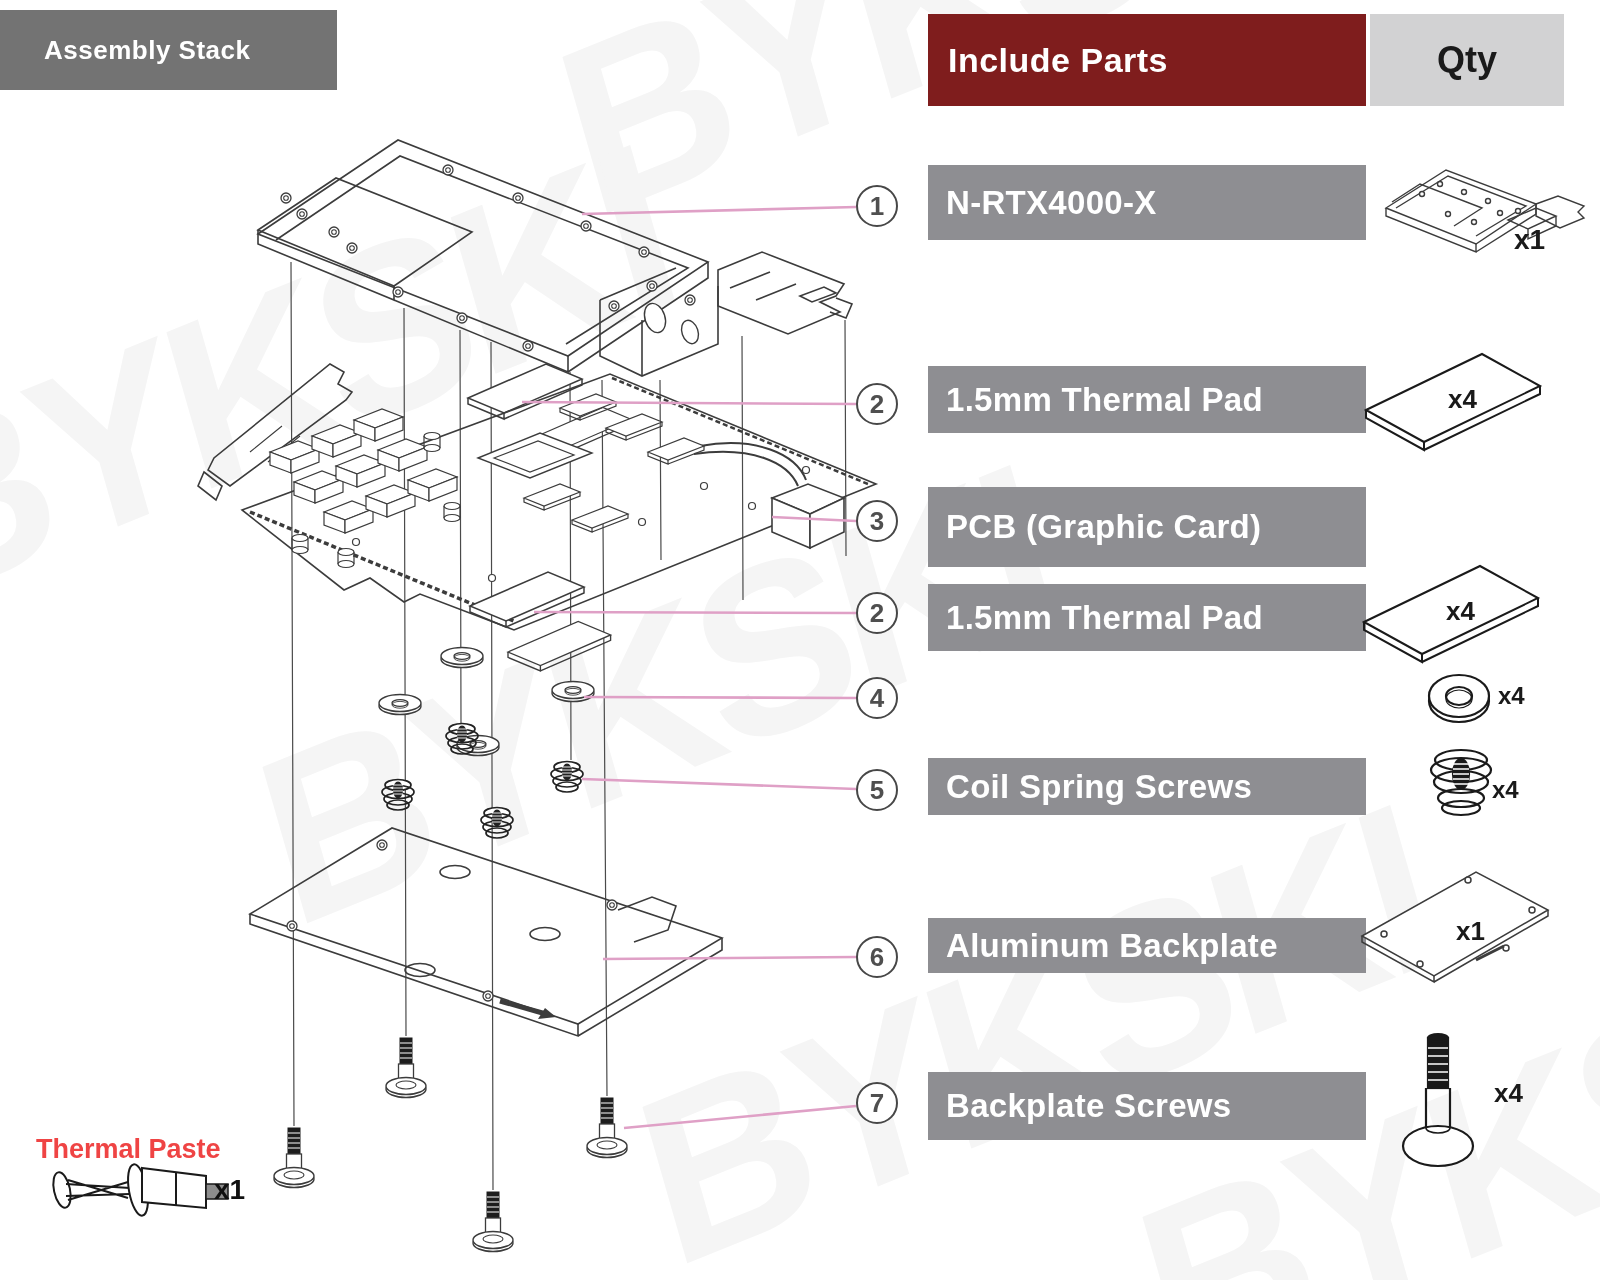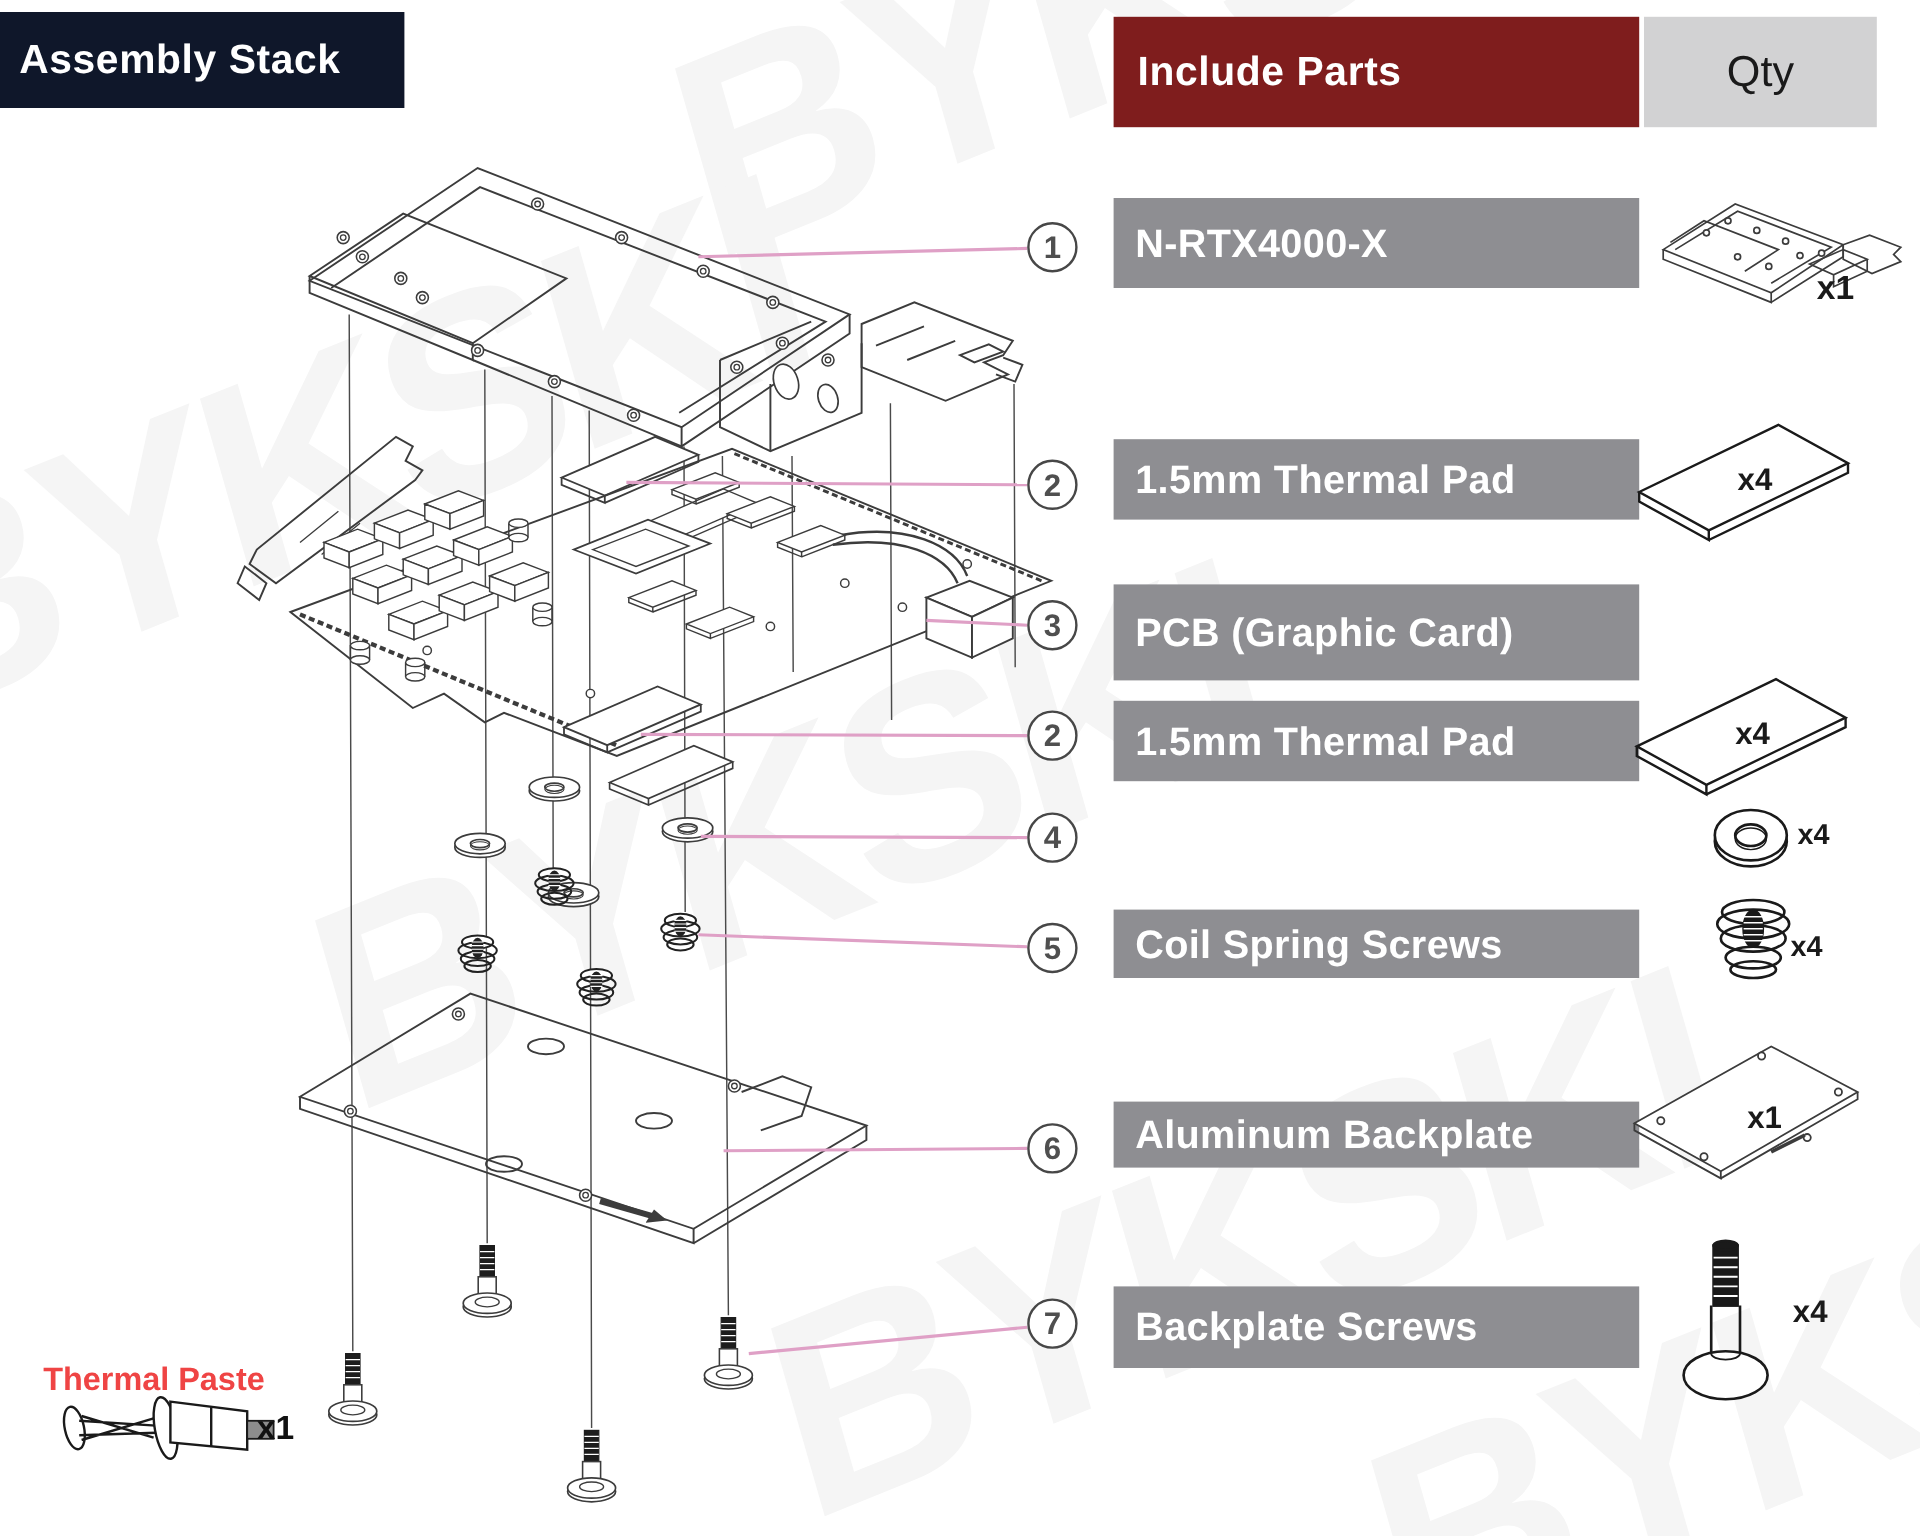--- a/index.html
+++ b/index.html
@@ -1,29 +1,29 @@
 <!DOCTYPE html>
 <html><head>
 <meta charset="utf-8">
 <style>
   html,body{margin:0;padding:0;background:#fff;}
   .stage{position:relative;width:1600px;height:1280px;background:#fff;overflow:hidden;
          font-family:"Liberation Sans",sans-serif;}
   .wm{position:absolute;z-index:0;font-weight:bold;font-size:235px;letter-spacing:-10px;
       color:#f5f5f5;transform:rotate(-22deg) skewX(-6deg);white-space:nowrap;user-select:none;}
   .diagram{position:absolute;left:0;top:0;z-index:1;}
-  .titlebox{position:absolute;left:0;top:10px;width:337px;height:80px;background:#0f172a;z-index:2;
-            display:flex;align-items:center;padding-left:16px;box-sizing:border-box;
-            color:#fff;font-size:34px;font-weight:bold;letter-spacing:.5px;}
+  .titlebox{position:absolute;left:0;top:10px;width:337px;height:80px;background:#737373;z-index:2;
+            display:flex;align-items:center;padding-left:44px;box-sizing:border-box;
+            color:#fff;font-size:26px;font-weight:bold;letter-spacing:.5px;}
   .hdr-parts{position:absolute;left:928px;top:14px;width:438px;height:92px;background:#7f1d1d;z-index:2;
              display:flex;align-items:center;padding-left:20px;box-sizing:border-box;
              color:#fff;font-size:34px;font-weight:bold;letter-spacing:.5px;}
   .hdr-qty{position:absolute;left:1370px;top:14px;width:194px;height:92px;background:#d2d2d3;z-index:2;
            display:flex;align-items:center;justify-content:center;
-           color:#1a1a1a;font-size:36px;font-weight:normal;}
+           color:#1a1a1a;font-size:36px;font-weight:bold;}
   .bar{position:absolute;left:928px;width:438px;background:#8e8e92;z-index:2;
        display:flex;align-items:center;padding-left:18px;box-sizing:border-box;
        color:#fff;font-size:33px;font-weight:bold;letter-spacing:.3px;white-space:nowrap;}
   .callout{position:absolute;width:42px;height:42px;box-sizing:border-box;border:2.5px solid #474747;
            border-radius:50%;background:#fff;z-index:2;display:flex;align-items:center;justify-content:center;
            font-size:26px;font-weight:bold;color:#4f4f4f;}
   .qicon{position:absolute;z-index:2;}
   .qlabel{position:absolute;z-index:3;color:#1a1a1a;font-size:26px;font-weight:bold;}
   .tp-label{position:absolute;left:36px;top:1134px;z-index:2;color:#ef4444;font-size:27px;font-weight:bold;}
   .tp-qty{position:absolute;left:214px;top:1174px;z-index:3;color:#111;font-size:28px;font-weight:bold;}

